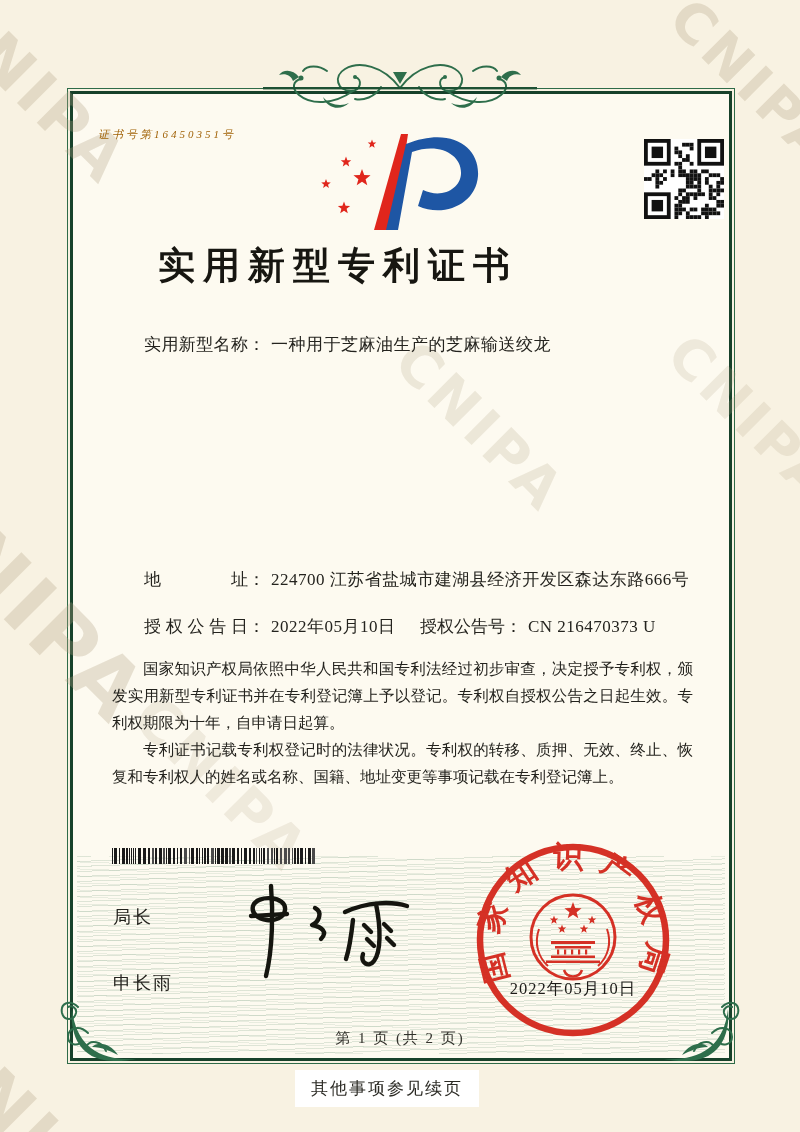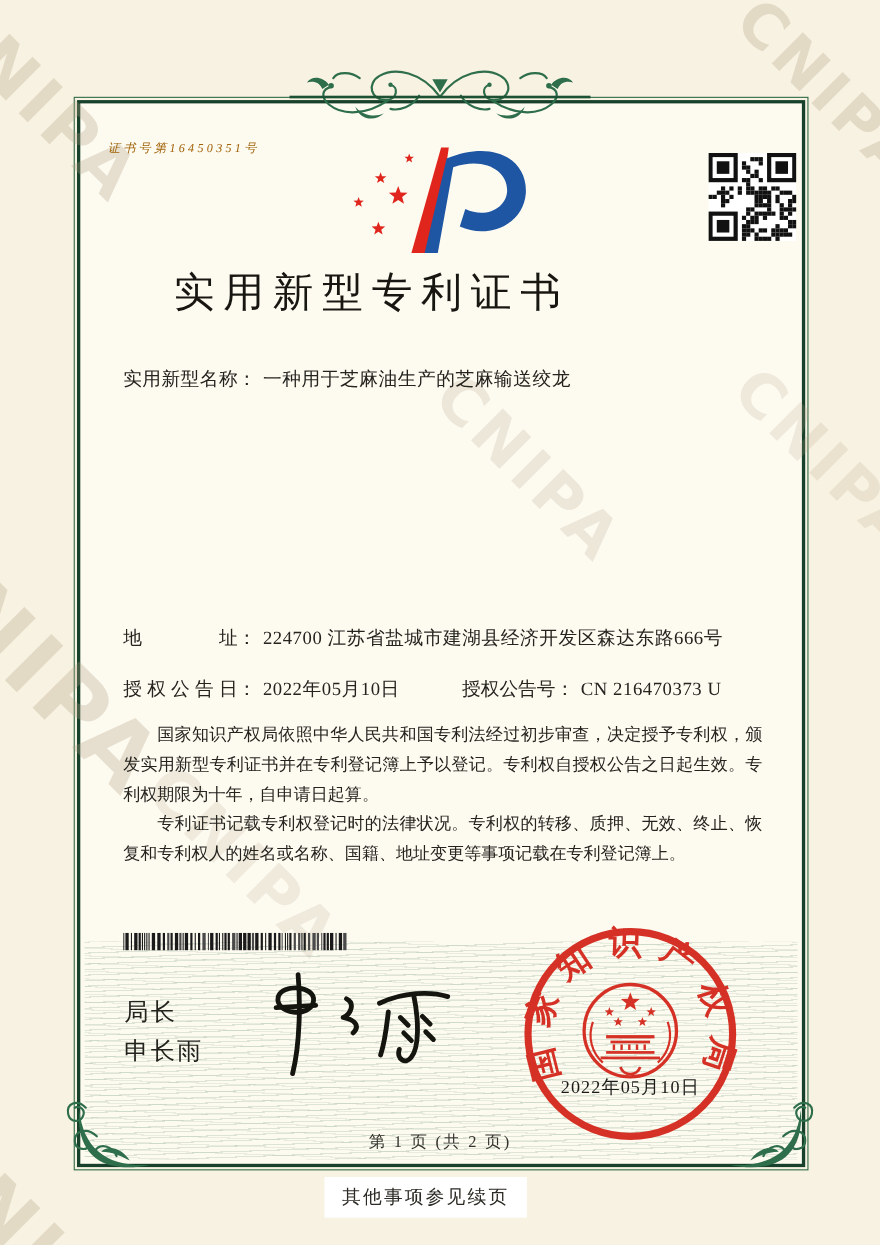--- a/index.html
+++ b/index.html
@@ -19,30 +19,30 @@
   }
 
   
   .wm{position:absolute;z-index:2;font-family:"DejaVu Sans","Liberation Sans",sans-serif;
       font-weight:bold;color:rgba(178,163,133,.30);letter-spacing:5px;
       transform:rotate(45deg);transform-origin:left top;pointer-events:none;white-space:nowrap;}
 
   
   .ct{position:absolute;z-index:5;}
   .cert-no{left:98px;top:127px;font-size:11px;letter-spacing:3px;color:#a16207;font-style:italic;}
-  .title{left:0;width:676px;top:241px;text-align:center;font-size:37px;font-weight:normal;
+  .title{left:0;width:676px;top:241px;text-align:center;font-size:37px;font-weight:bold;
          letter-spacing:8px;color:#171611;}
   .row{left:112px;width:600px;font-size:17px;color:#24231e;white-space:nowrap;}
   .flabel{display:inline-block;width:104px;text-align:justify;text-align-last:justify;
-          -moz-text-align-last:justify;vertical-align:bottom;}
+          -moz-text-align-last:justify;vertical-align:bottom;margin-left:32px;}
   .fvalue{margin-left:6px;letter-spacing:.5px;}
   .paras{left:112px;width:581px;top:655px;font-size:15.5px;line-height:27px;
          text-align:justify;color:#24231e;}
   .paras p{margin:0;text-indent:2em;}
-  .sig-label{left:113px;font-size:22px;letter-spacing:2px;color:#23221d;
+  .sig-label{left:113px;font-size:18px;letter-spacing:2px;color:#23221d;
              font-family:"Liberation Sans","DejaVu Sans",sans-serif;}
   .page-ind{left:0;width:800px;top:1029px;text-align:center;font-size:15px;
             letter-spacing:2px;color:#33322c;}
   .foot-note{left:387px;top:1070px;transform:translateX(-50%);background:#ffffff;
              padding:7px 16px;font-size:17px;letter-spacing:2px;color:#2b2a24;}
   .seal-wrap{left:473px;top:840px;width:200px;height:200px;}
   .seal-wrap svg{position:absolute;left:0;top:0;mix-blend-mode:multiply;opacity:.95;}
   .seal-date{position:absolute;left:0;top:138px;width:100%;text-align:center;
              font-size:16.5px;letter-spacing:1px;color:#1c1b18;z-index:6;}
 </style>
@@ -320,21 +320,21 @@
       <rect x="180" y="0" width="1" height="16" fill="#4a4a4a"></rect>
       <rect x="182" y="0" width="2" height="16" fill="#1a1a1a"></rect>
       <rect x="185" y="0" width="2" height="16" fill="#1a1a1a"></rect>
       <rect x="188" y="0" width="3" height="16" fill="#1a1a1a"></rect>
       <rect x="193" y="0" width="1" height="16" fill="#1a1a1a"></rect>
       <rect x="196" y="0" width="3" height="16" fill="#1a1a1a"></rect>
       <rect x="200" y="0" width="3" height="16" fill="#4a4a4a"></rect>
     </svg>
 
   <div class="ct sig-label" style="top:905px">局长</div>
-  <div class="ct sig-label" style="top:941px">申长雨</div>
+  <div class="ct sig-label" style="top:971px">申长雨</div>
 
   <svg class="ct" style="left:225px;top:880px" width="210" height="105" viewBox="0 0 210 105">
     <g stroke="#15150f" fill="none" stroke-width="4.4" stroke-linecap="round" stroke-linejoin="round">
       <path d="M46 6 C48 30 48 68 41 96"></path>
       <path d="M28 26 C24 42 58 46 60 30 C62 16 32 14 28 26"></path>
       <path d="M26 36 L62 34"></path>
       <path d="M90 28 C98 32 94 42 87 45 C97 47 103 52 96 59"></path>
       <path d="M120 32 C142 22 166 21 182 26"></path>
       <path d="M151 24 C156 48 156 72 149 81 C144 88 135 83 138 74"></path>
       <path d="M128 40 C126 58 124 70 121 79"></path>

